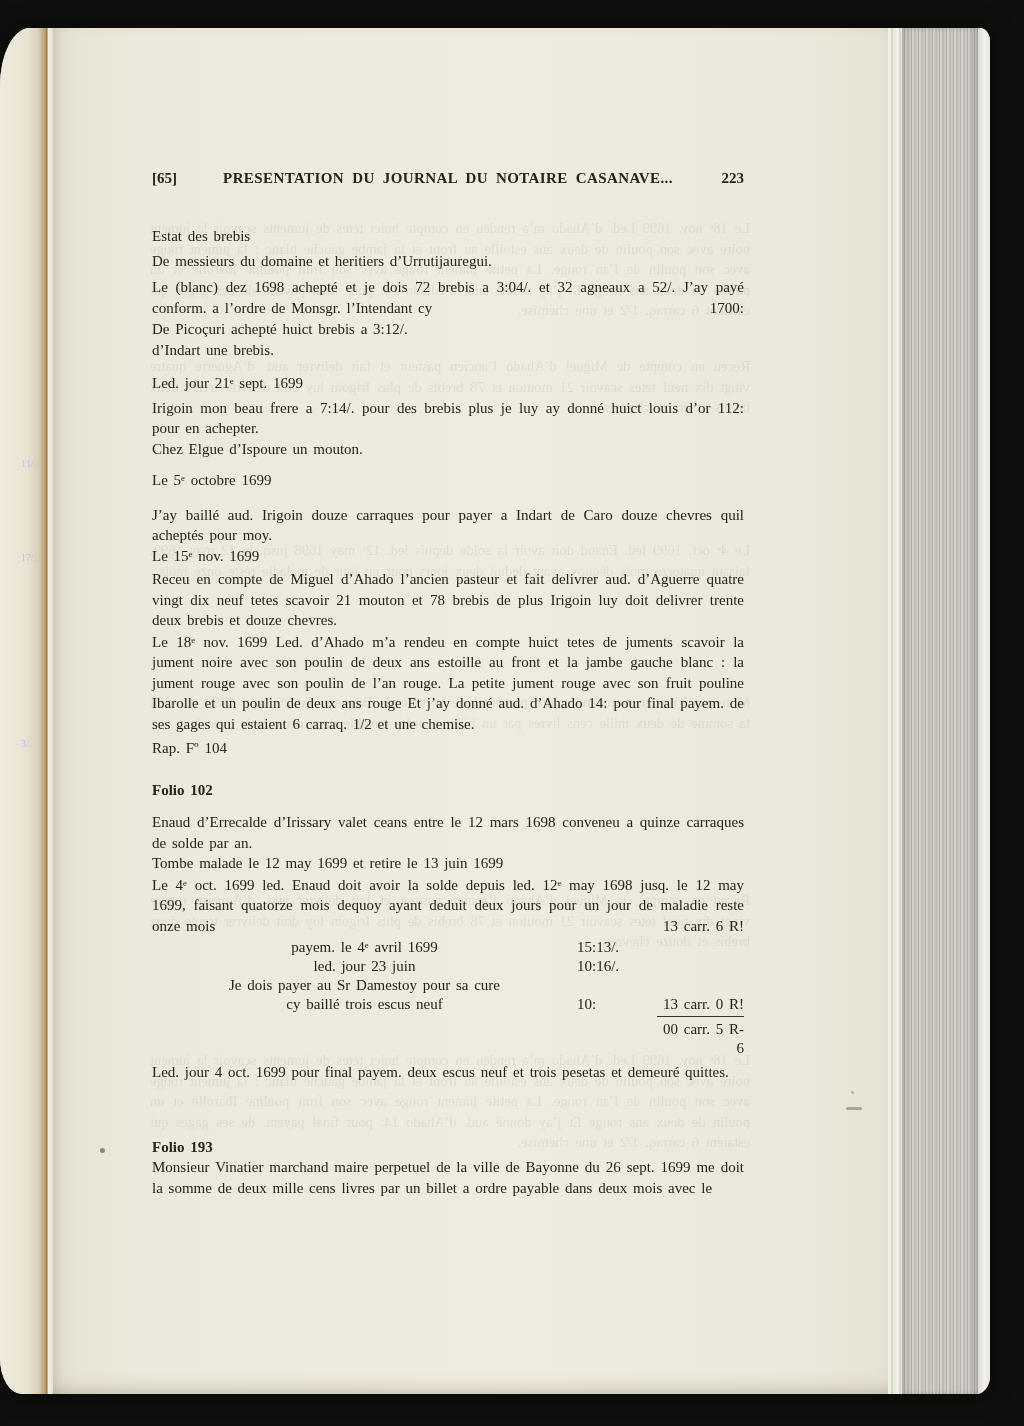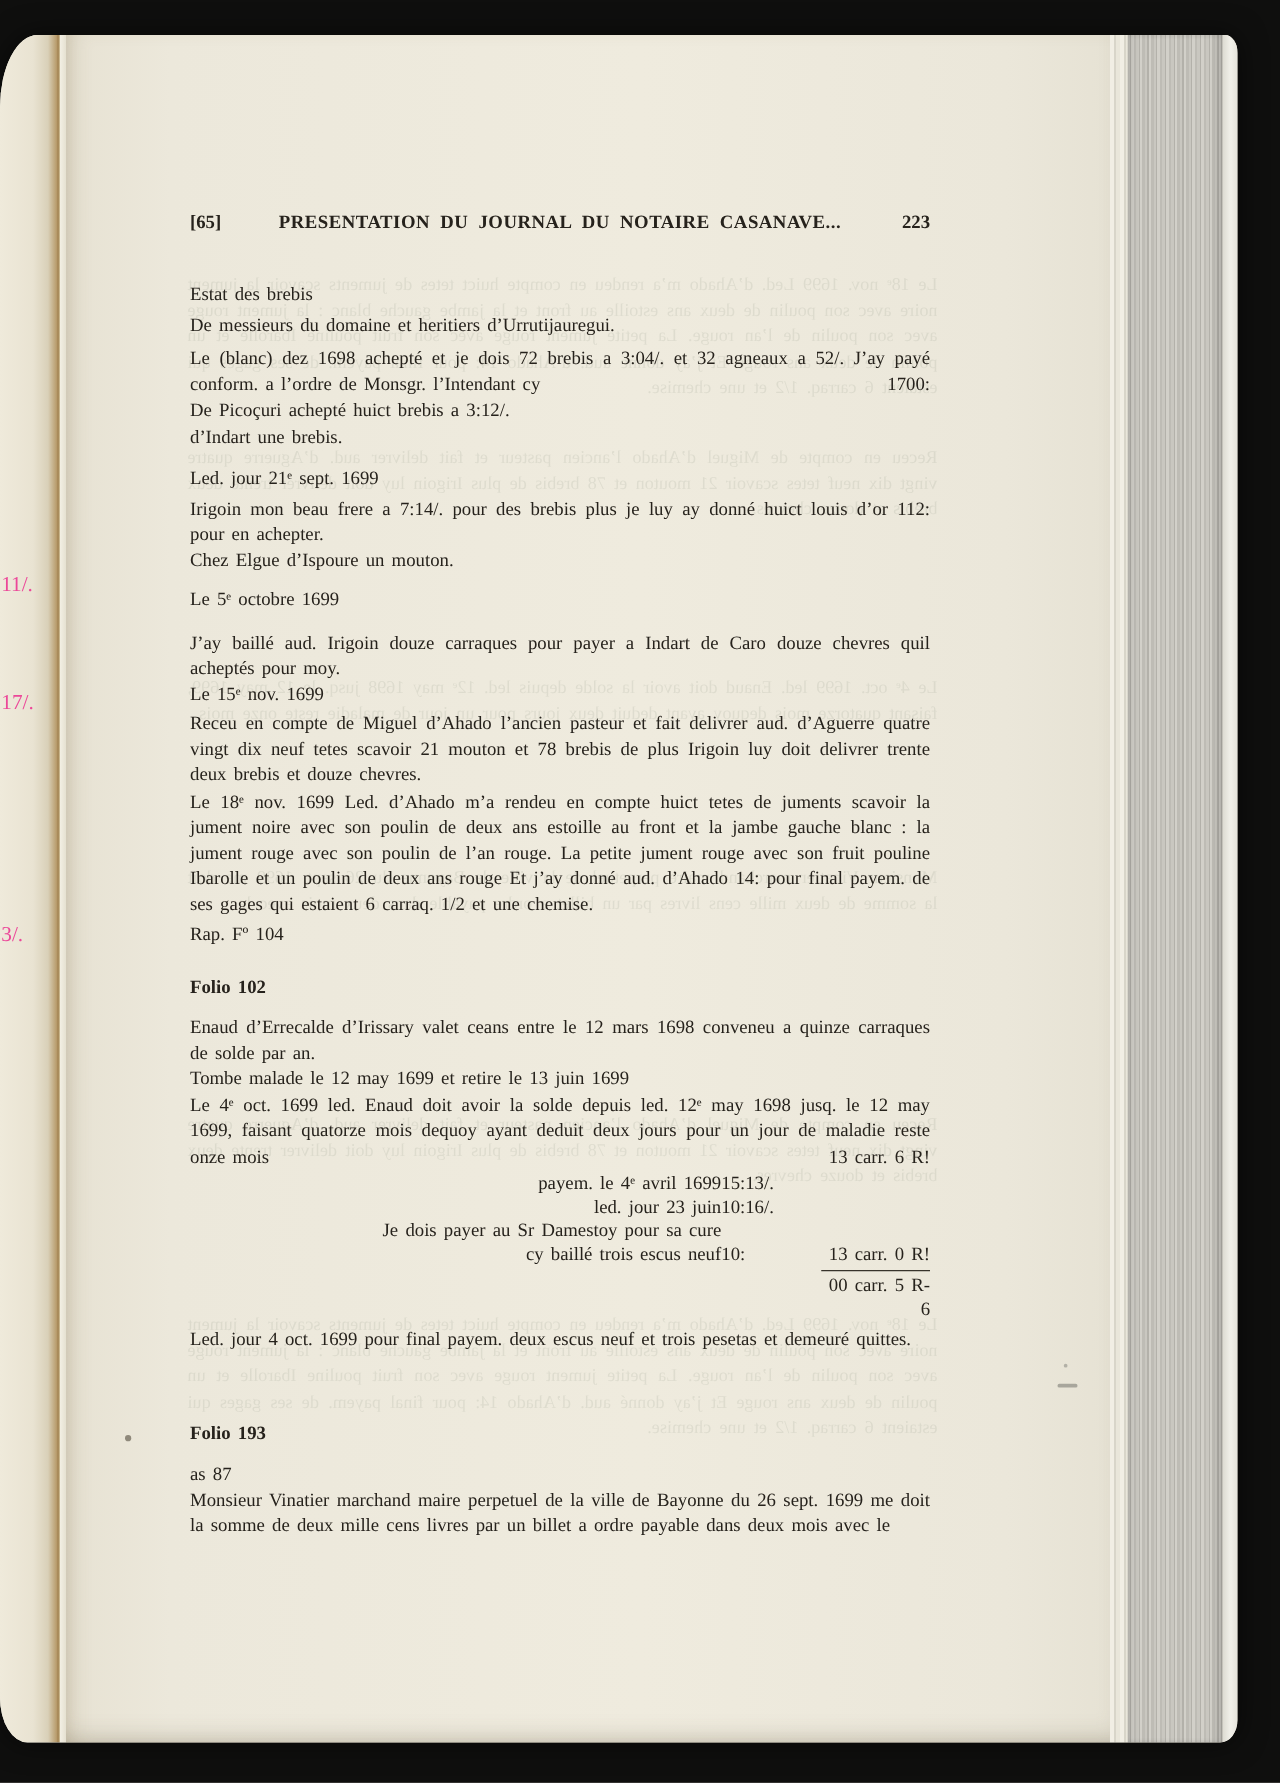--- a/index.html
+++ b/index.html
@@ -54,27 +54,27 @@
   .hdr .ref{position:absolute;left:0;top:0;}
   .hdr .ttl{position:absolute;left:50%;transform:translateX(-50%);white-space:nowrap;letter-spacing:.4px;word-spacing:4px;top:0;}
   .hdr .pg{position:absolute;right:0;top:0;}
   .cen{text-align:left;word-spacing:2px;}
   .bold{font-weight:bold;}
   .p{position:relative;}
   .amt-r{position:absolute;right:0;bottom:0;}
   .left-line{text-align:left;}
   
   .money{display:grid;grid-template-columns:425px 80px 1fr;line-height:19px;}
-  .money .lab{grid-column:1;text-align:right;}
+  .money .lab{grid-column:1;text-align:center;}
   .money .mid{grid-column:2;text-align:left;}
   .money .rgt{grid-column:3;text-align:right;}
   .money .sum{border-bottom:1.5px solid #37332b;padding-bottom:2px;}
   .money .tot{padding-top:3px;}
   
-  .mnote{position:absolute;font-size:17px;color:#ec4899;left:1px;}
+  .mnote{position:absolute;font-size:10px;color:#c4b5fd;left:1px;padding-left:20px;}
   
   .ghost{
     position:absolute;left:150px;width:600px;overflow:hidden;
     transform:scaleX(-1);
     color:#6e7a68;opacity:.12;filter:blur(.6px);
     font-size:14.5px;line-height:20.5px;text-align:justify;word-spacing:3px;
     pointer-events:none;
   }
   
   .speck{position:absolute;border-radius:50%;}
@@ -171,17 +171,16 @@
 
       <div class="lab"></div>
       <div class="mid"></div>
       <div class="rgt tot">00 carr. 5 R-6</div>
     </div>
 
     <div class="p" style="margin-top:4px;">Led. jour 4 oct. 1699 pour final payem. deux escus neuf et trois pesetas et demeuré quittes.</div>
 
     <div class="cen bold" style="margin-top:54px;">Folio 193</div>
 
-    <div class="p left-line" style="margin-top:13px;">as 87</div>
     <div class="p">Monsieur Vinatier marchand maire perpetuel de la ville de Bayonne du 26 sept. 1699 me doit la somme de deux mille cens livres par un billet a ordre payable dans deux mois avec le</div>
 
   </div>
 </div>
 
 </body></html>

